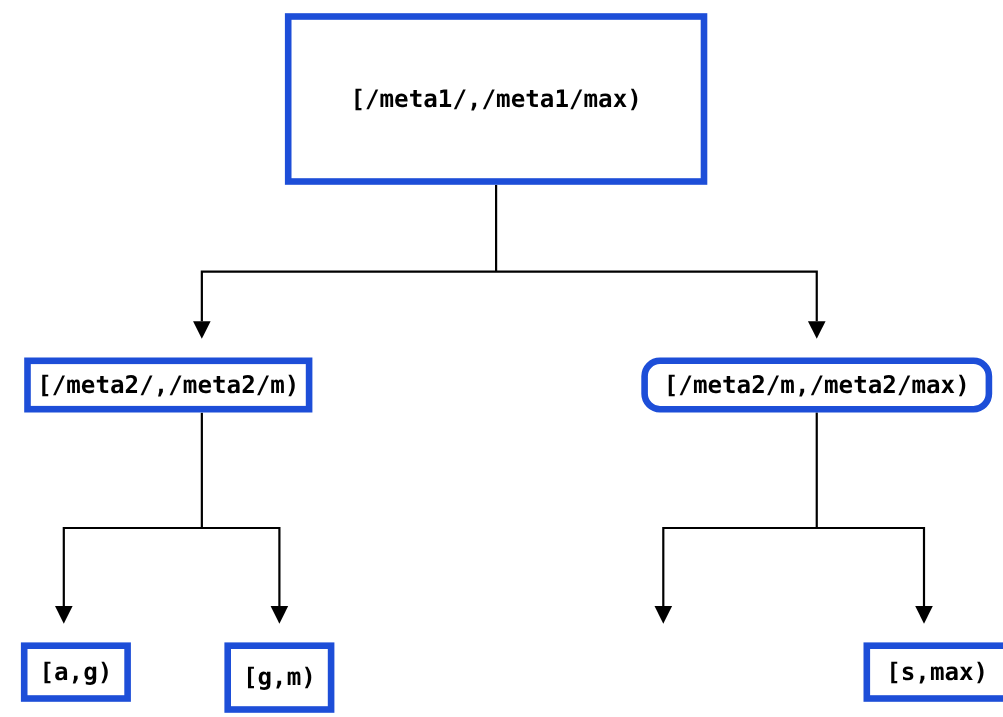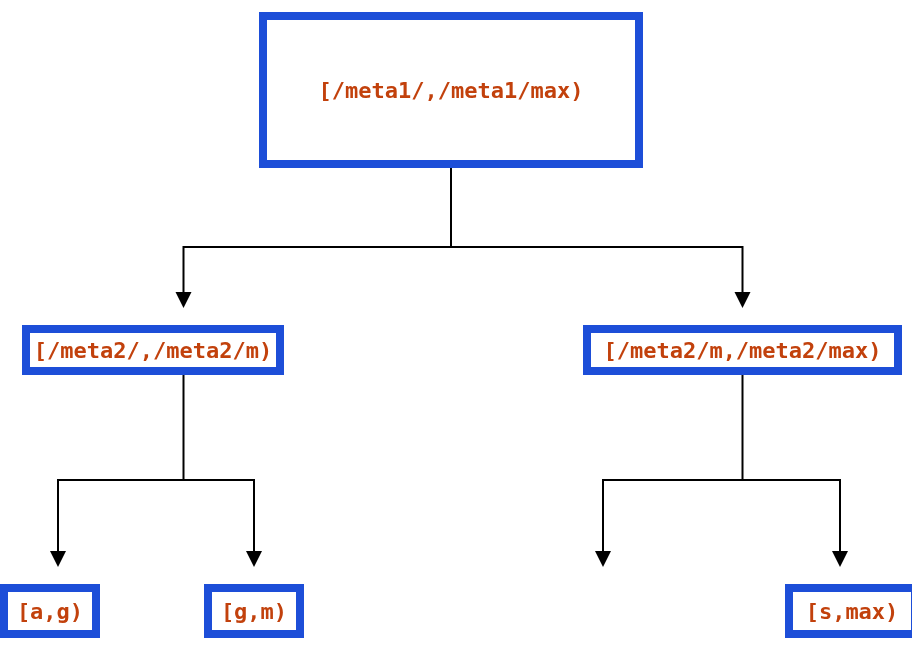--- a/index.html
+++ b/index.html
@@ -18,36 +18,36 @@
   .connectors {
     position: absolute;
     left: 0;
     top: 0;
     width: 912px;
     height: 652px;
   }
   .node {
     position: absolute;
     box-sizing: border-box;
-    border: 8px solid #1d4ed8;
+    border: 6px solid #1d4ed8;
     background: #ffffff;
     display: flex;
     align-items: center;
     justify-content: center;
-    color: #c2410c;
+    color: #000000;
     font-weight: bold;
     font-size: 22px;
     white-space: nowrap;
     text-align: center;
   }
   .node-root       { left: 259px; top: 12px;  width: 384px; height: 156px; }
   .node-meta2-left { left: 22px;  top: 325px; width: 262px; height: 50px; }
-  .node-meta2-right{ left: 583px; top: 325px; width: 319px; height: 50px; }
-  .node-leaf-ag    { left: 0;   top: 584px; width: 100px; height: 54px; }
-  .node-leaf-gm    { left: 204px; top: 584px; width: 100px; height: 54px; }
+  .node-meta2-right{ left: 583px; top: 325px; width: 319px; height: 50px; border-radius: 17px; }
+  .node-leaf-ag    { left: 19px;   top: 584px; width: 100px; height: 54px; }
+  .node-leaf-gm    { left: 204px; top: 584px; width: 100px; height: 64px; }
   .node-leaf-ms    { left: 554px; top: 584px; width: 98px;  height: 54px; }
   .node-leaf-smax  { left: 767px; top: 584px; width: 134px; height: 54px; margin-left: 18px; }
 </style>
 </head>
 <body>
 
 <div class="canvas">
 
   <svg class="connectors" width="912" height="652" viewBox="0 0 912 652">
 

